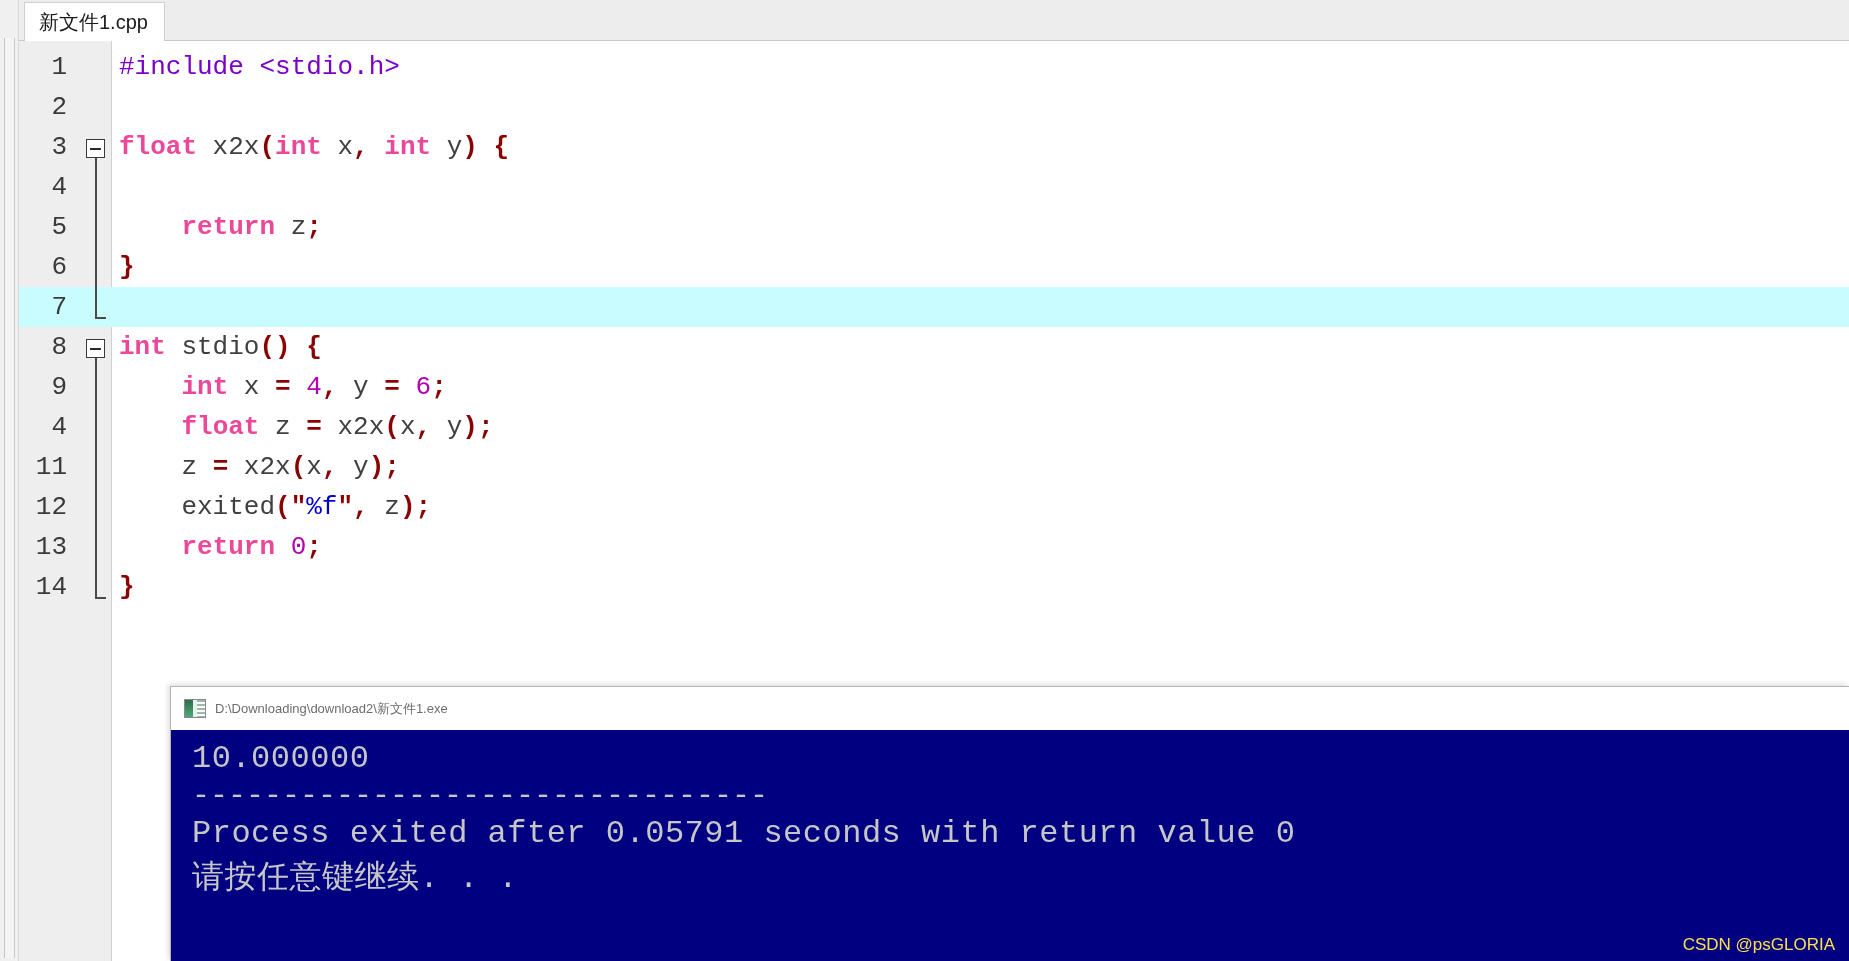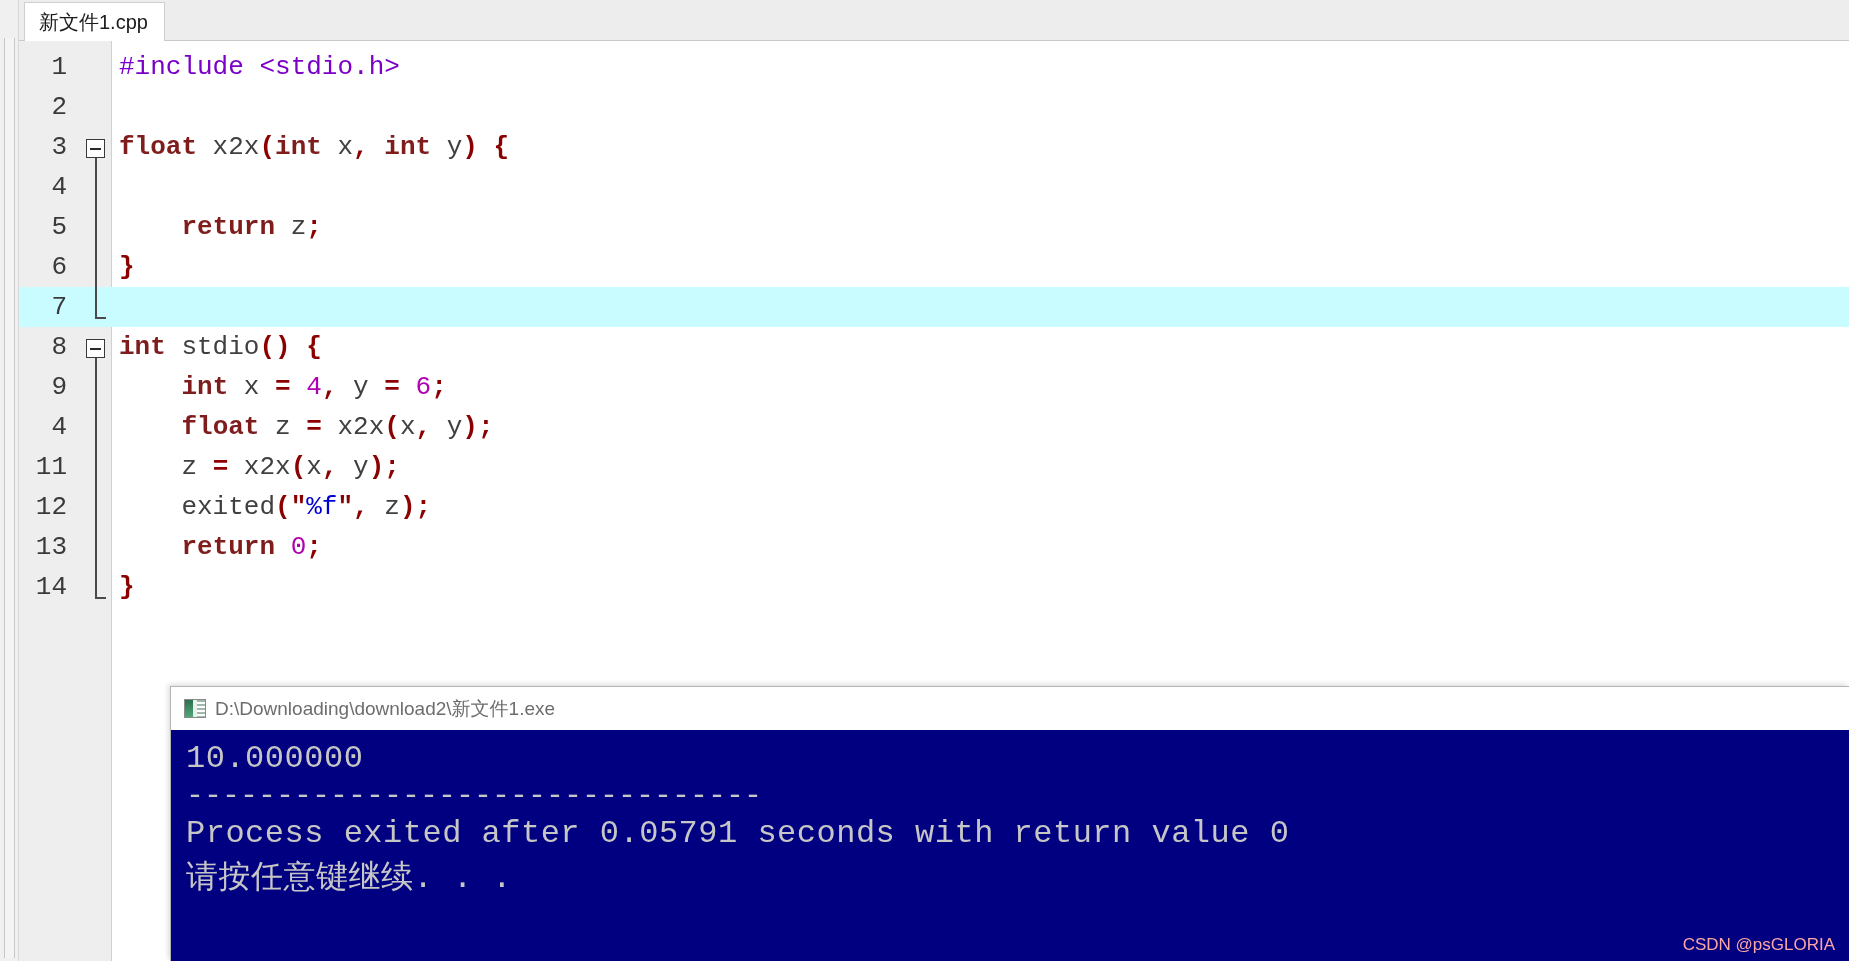--- a/index.html
+++ b/index.html
@@ -113,21 +113,21 @@
     position: absolute;
     left: 100px; top: 0;
     font-family: "Liberation Mono", monospace;
     font-size: 26px;
     line-height: 40px;
     color: #404040;
     white-space: pre;
   }
 
   
-  .kw   { color: #7f1d1d; font-weight: bold; margin-top: 28px; }
+  .kw   { color: #ec4899; font-weight: bold; margin-top: 28px; }
   .pre  { color: #7b00c8; }
   .num  { color: #b000b0; }
   .punc { color: #8b0000; font-weight: bold; }
   .str  { color: #8b0000; font-weight: bold; }
   .strb { color: #0000d0; }
   .id   { color: #404040; }
 
   
   .fold-box {
     position: absolute;
@@ -188,31 +188,31 @@
   }
   .console-icon i {
     display: block;
     height: 100%;
   }
   .ci-a { width: 42%; background: linear-gradient(180deg,#2d6f4e,#4fa877); }
   .ci-b { width: 18%; background: #e8f2ec; }
   .ci-c { width: 40%; background: repeating-linear-gradient(180deg,#9fb8ab 0 2px,#ffffff 2px 4px); }
 
   .console-title-text {
-    font-size: 19px;
+    font-size: 13px;
     color: #6d6d6d;
     white-space: nowrap;
     font-family: "Liberation Sans", sans-serif;
   }
 
   .console-body {
     position: relative;
     height: 232px;
     background: #000080;
-    padding: 6px 0 0 15px;
+    padding: 6px 0 0 21px;
     overflow: hidden;
   }
   .cline {
     font-family: "Liberation Mono", monospace;
     font-size: 32px;
     line-height: 45px;
     color: #c6c6c6;
     white-space: pre;
     letter-spacing: 0.5px;
   }
@@ -220,21 +220,21 @@
     color: #c6c6c6;
     letter-spacing: 0px;
     line-height: 30px;
     font-size: 30px;
   }
 
   .watermark {
     position: absolute;
     right: 14px; bottom: 7px;
     font-size: 17px;
-    color: #fca5a5;
+    color: #fde047;
     font-family: "Liberation Sans", sans-serif;
     white-space: nowrap;
   }
 </style>
 </head>
 <body>
 
 <div id="app">
 
   <div class="left-strip">

